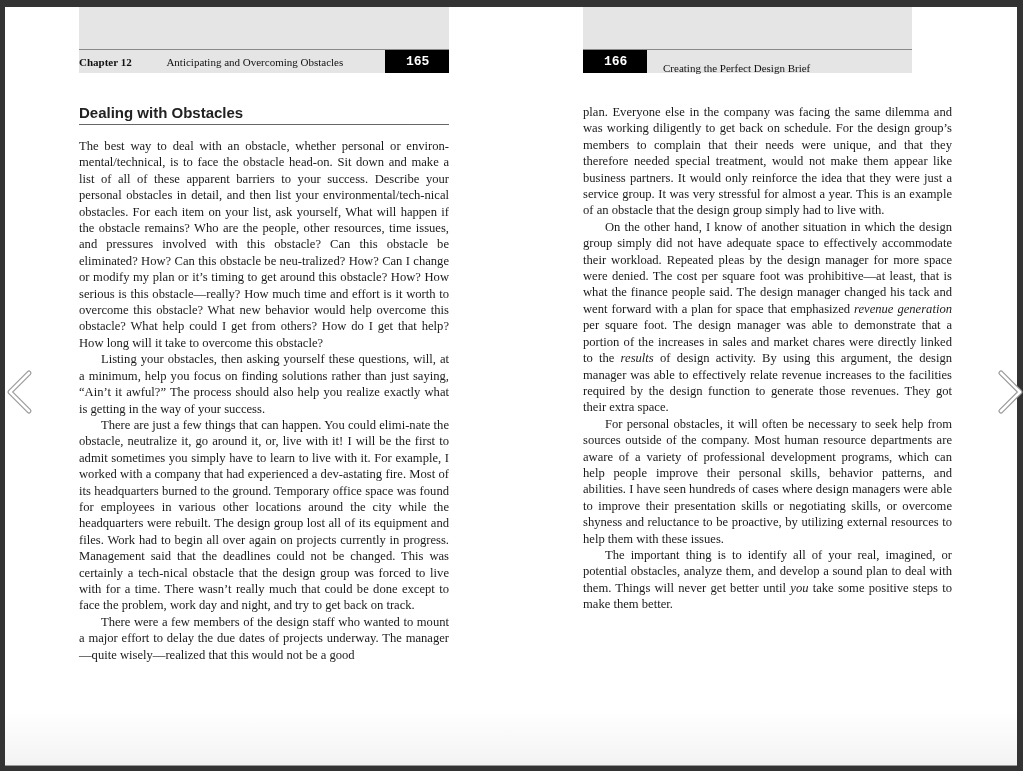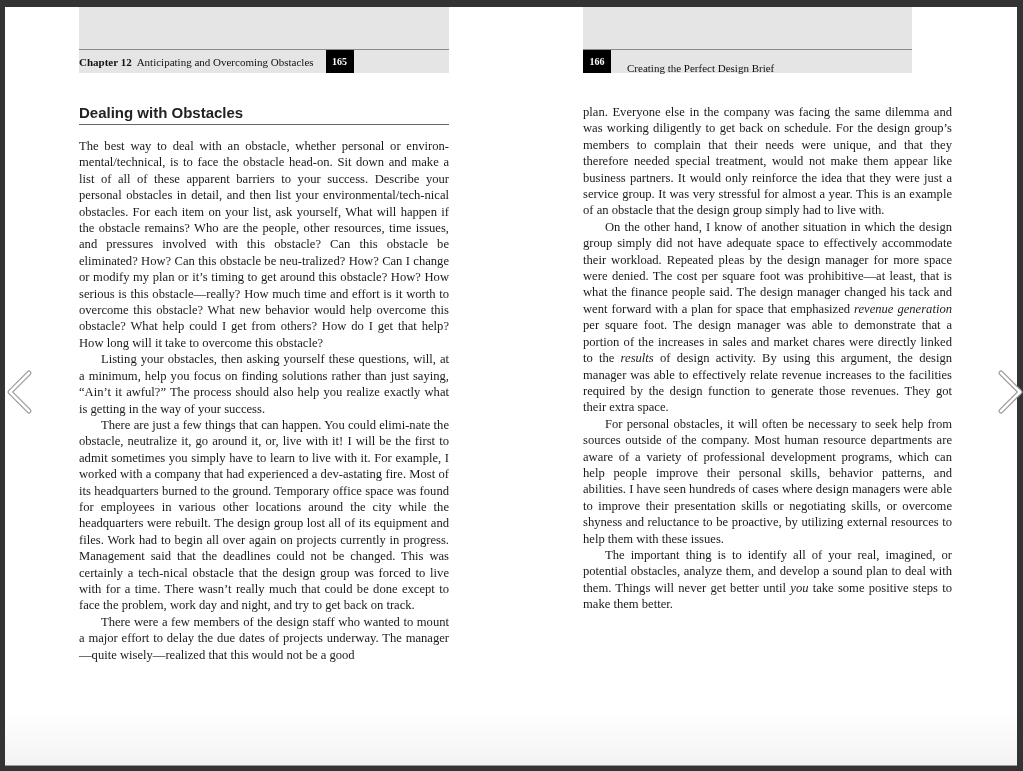--- a/index.html
+++ b/index.html
@@ -19,24 +19,24 @@
   .header-band {
     position:relative; height:66px; background:#e5e5e5;
   }
   .header-band .rule {
     position:absolute; left:0; right:0; top:42px; height:1px; background:#8a8a8a;
   }
   .running-head {
     position:absolute; top:43px; height:23px; left:0; right:0;
     display:flex; align-items:center; font-size:11px; color:#111;
   }
-  .page-left .running-head { justify-content:flex-start; }
+  .page-left .running-head { justify-content:space-between; }
   .page-num {
-    background:#000; color:#fff; font-weight:bold; font-size:10px;
-    height:23px; line-height:23px; padding:0 3px; width:22px; text-align:center;
+    background:#000; color:#fff; font-weight:bold; font-size:13px;
+    height:23px; line-height:23px; padding:0 21px; width:22px; text-align:center;font-family:Liberation Mono, monospace;
   }
   .page-left .chapter-label { font-weight:bold; margin-right:5px; }
   .page-left .chapter-title { margin-right:12px; }
   .page-right .chapter-title { margin-left:16px;margin-top:12px; }
 
   .section-heading {
     position:absolute; top:96px; left:0; width:370px;
     font-family:"Liberation Sans", "DejaVu Sans", sans-serif; font-weight:bold;
     font-size:15px; color:#222; padding-bottom:1px; border-bottom:1px solid #666;
     line-height:20px;

